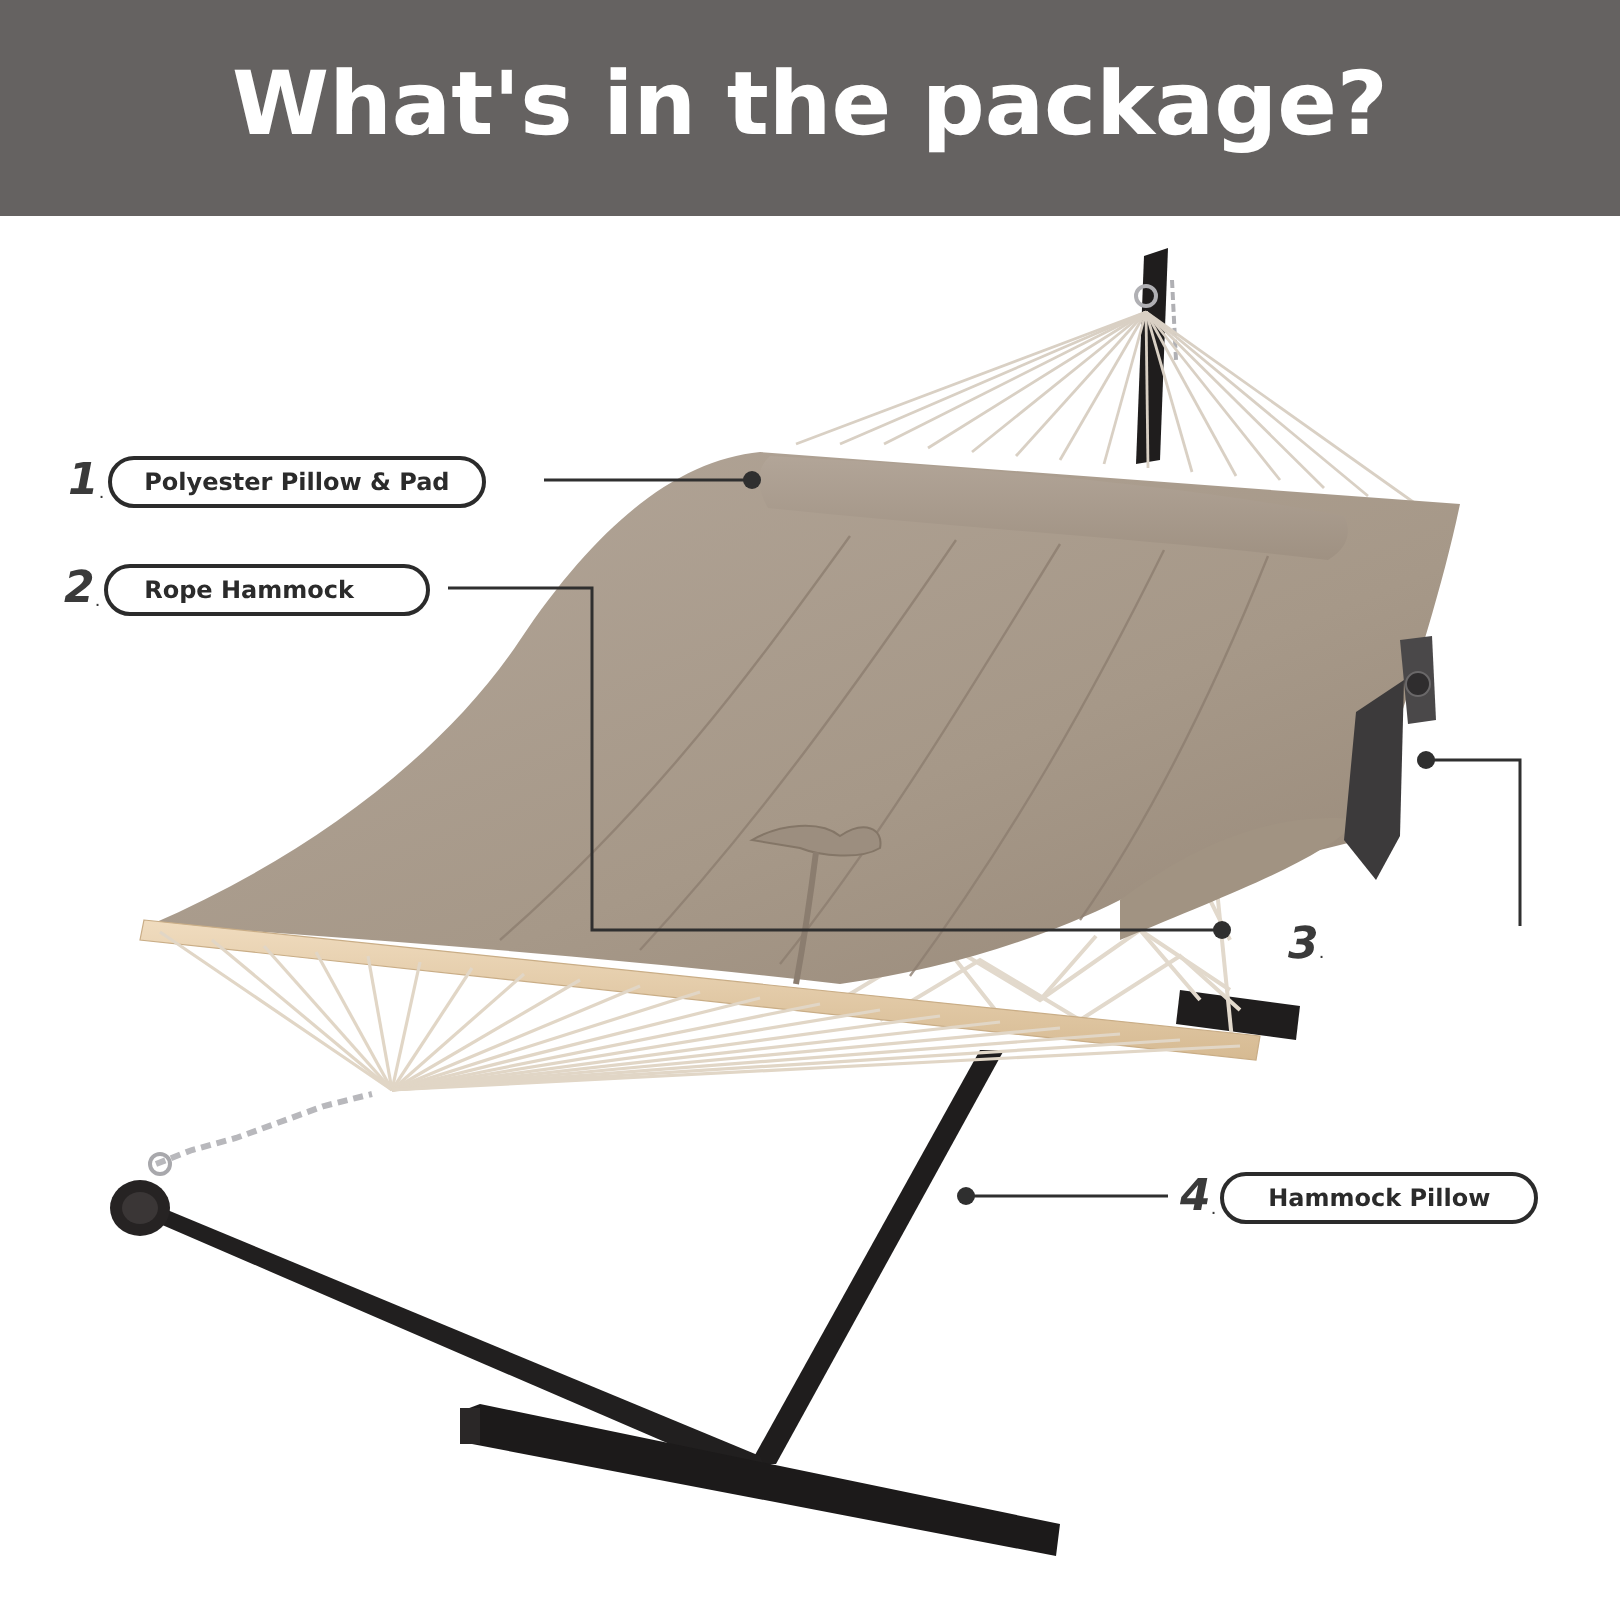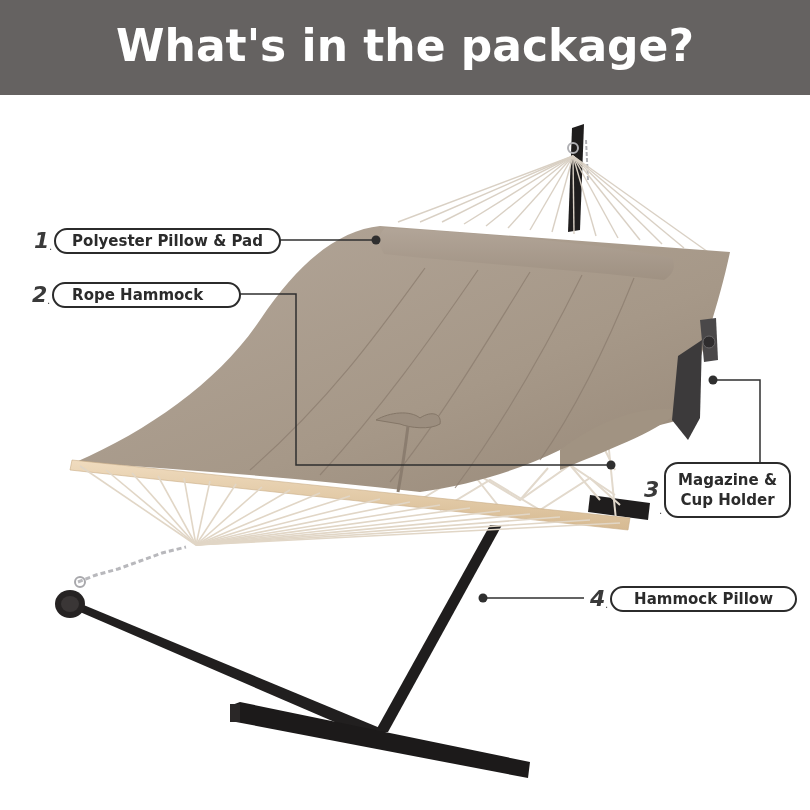--- a/index.html
+++ b/index.html
@@ -3,21 +3,21 @@
   <meta charset="utf-8">
   <style>
     html, body { margin: 0; padding: 0; }
     body {
       width: 810px; height: 810px; overflow: hidden;
       background: #ffffff;
       font-family: "Liberation Sans", "DejaVu Sans", sans-serif;
       position: relative;
     }
     .header {
-      position: absolute; left: 0; top: 0; width: 810px; height: 95px;
+      position: absolute; left: 0; top: 0; width: 810px; height: 108px;
       background: #656261;
       display: flex; align-items: center; justify-content: center;
     }
     .header-title {
       color: #ffffff; font-family: "DejaVu Sans", sans-serif;
       font-weight: bold; font-size: 44px; letter-spacing: 0px;
       margin-top: -4px;
     }
     .scene { position: absolute; left: 0; top: 0; width: 810px; height: 810px; }
     .callout {
@@ -27,21 +27,21 @@
       font-family: "DejaVu Sans", sans-serif; font-weight: bold; font-style: italic;
       font-size: 22px; color: #3a3a3a; line-height: 1;
     }
     .callout-dot {
       font-size: 10px; color: #3a3a3a; margin-right: 2px; align-self: flex-end; margin-bottom: 2px;
     }
     .callout-pill {
       border: 2px solid #2b2b2b; border-radius: 14px;
       background: #ffffff; color: #2b2b2b;
       font-family: "DejaVu Sans", sans-serif; font-weight: bold;
-      font-size: 15px; padding: 2px 16px; line-height: 18px; white-space: nowrap;
+      font-size: 12px; padding: 2px 16px; line-height: 18px; white-space: nowrap;
     }
     .callout-pill.multi {
       text-align: center; border-radius: 14px; padding: 6px 12px; line-height: 20px;
       white-space: normal;
     }
   </style>
 </head>
 <body>
 
 <div class="header">
@@ -182,23 +182,19 @@
 
 <div class="callout" style="left:32px; top:282px;">
   <span class="callout-num">2</span>
   <span class="callout-dot">.</span>
   <span class="callout-pill" style="padding: 2px 36px 2px 18px;">Rope Hammock</span>
 </div>
 
 <div class="callout" style="left:644px; top:462px;">
   <span class="callout-num">3</span>
   <span class="callout-dot">.</span>
-  <span class="callout-pill multi">
-    <span>Magazine &amp;</span><br>
-    <span>Cup Holder</span>
-  </span>
 </div>
 
 <div class="callout" style="left:590px; top:586px;">
   <span class="callout-num">4</span>
   <span class="callout-dot">.</span>
   <span class="callout-pill" style="padding: 2px 22px;">Hammock Pillow</span>
 </div>
 
 </body></html>

